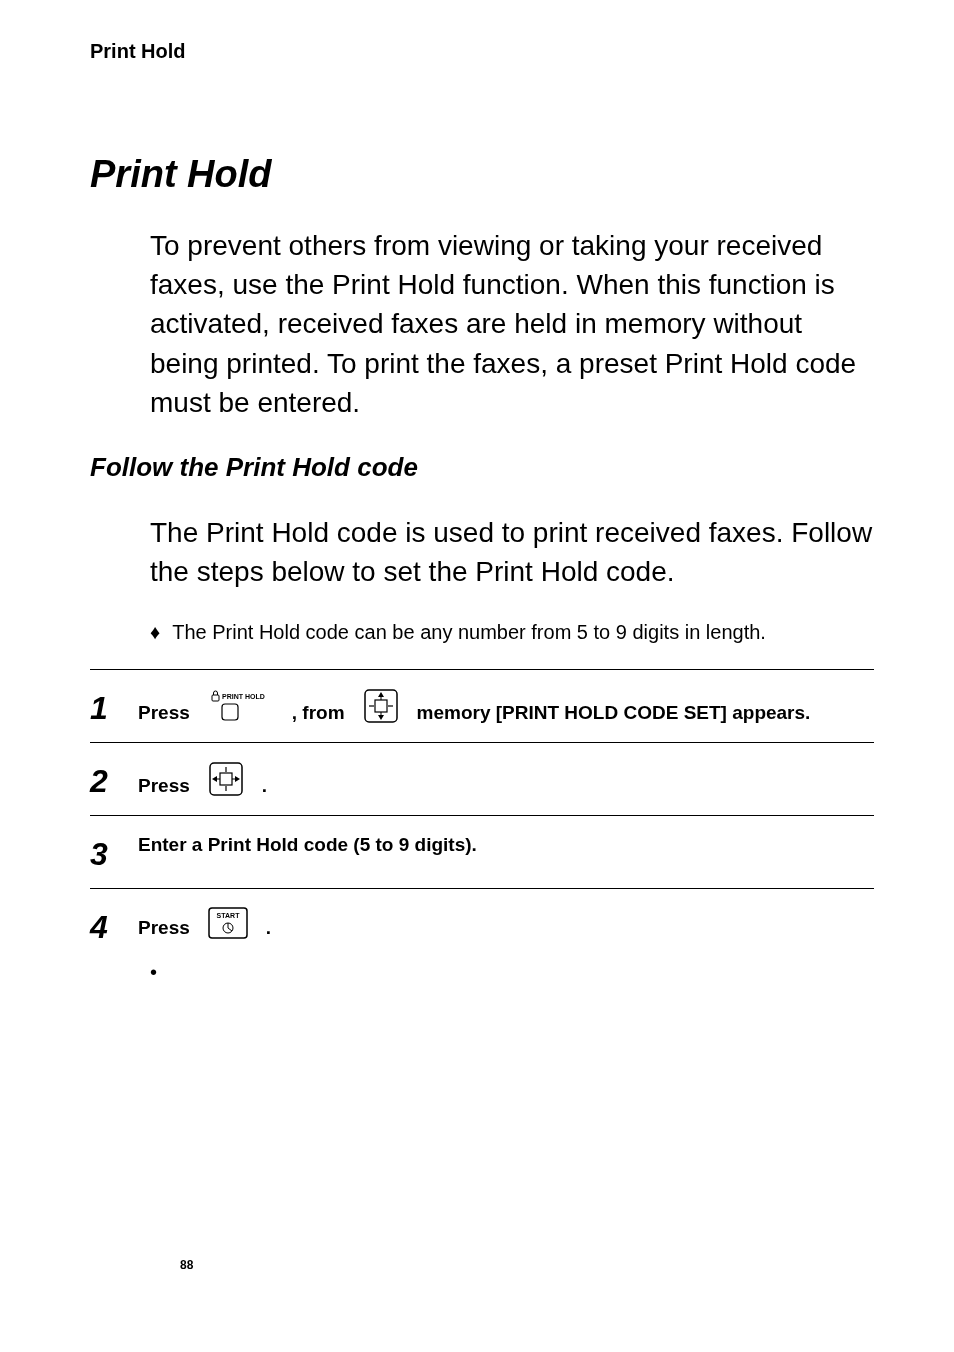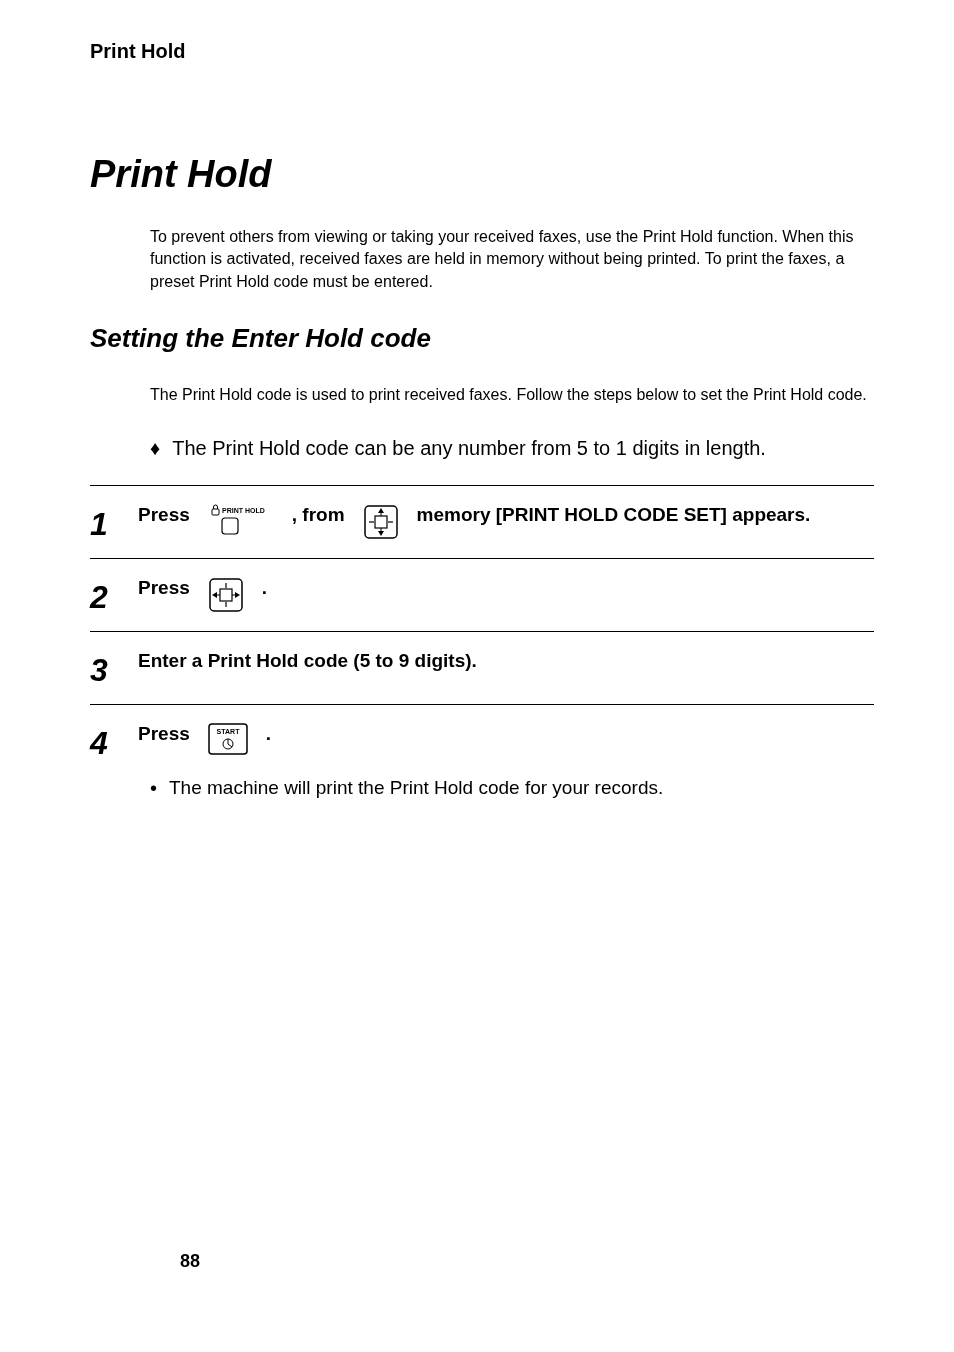--- a/index.html
+++ b/index.html
@@ -21,21 +21,21 @@
       margin-bottom: 90px;
     }
     .main-title {
       font-weight: bold;
       font-style: italic;
       font-size: 38px;
       font-family: Arial, Helvetica, sans-serif;
       margin-bottom: 30px;
     }
     .body-text {
-      font-size: 16px;
+      font-size: 28px;
       line-height: 1.4;
       margin-left: 60px;
       margin-bottom: 30px;
     }
     .sub-title {
       font-weight: bold;
       font-style: italic;
       font-size: 26px;
       margin-top: 25px;
       margin-bottom: 30px;
@@ -67,21 +67,21 @@
       line-height: 1;
       padding-top: 4px;
     }
     .step-content {
       flex: 1;
       font-size: 19px;
     }
     .step-main {
       font-weight: bold;
       display: flex;
-      align-items: flex-start;
+      align-items: flex-end;
       flex-wrap: wrap;
       gap: 14px;
     }
     .step-bullet {
       margin-top: 22px;
       display: flex;
       align-items: flex-start;
       font-weight: normal;
       margin-left: 12px;
     }
@@ -101,44 +101,44 @@
       gap: 2px;
     }
     .nav-icon svg, .start-icon svg {
       display: block;
     }
     .page-number {
       position: absolute;
       bottom: 40px;
       left: 90px;
       font-weight: bold;
-      font-size: 18px;
+      font-size: 12px;
     }
     .page-wrap {
       position: relative;
       min-height: 1272px;
     }
   </style>
 </head>
 <body>
 <div class="page-wrap">
 
 <div class="running-header">Print Hold</div>
 
 <div class="main-title">Print Hold</div>
 
 <div class="body-text">To prevent others from viewing or taking your received faxes, use the Print Hold function. When this function is activated, received faxes are held in memory without being printed. To print the faxes, a preset Print Hold code must be entered.</div>
 
-<div class="sub-title">Setting the Enter Hold code</div>
+<div class="sub-title">Follow the Print Hold code</div>
 
 <div class="body-text">The Print Hold code is used to print received faxes. Follow the steps below to set the Print Hold code.</div>
 
 <div class="bullet-diamond">
   <span class="marker">♦</span>
-  <span>The Print Hold code can be any number from 5 to 1 digits in length.</span>
+  <span>The Print Hold code can be any number from 5 to 9 digits in length.</span>
 </div>
 
 <div class="step-row">
   <div class="step-number">1</div>
   <div class="step-content">
     <div class="step-main">
       <span>Press</span>
       <span class="icon-box print-hold-icon">
         <svg width="66" height="34" viewBox="0 0 66 34">
           <g>
@@ -209,20 +209,19 @@
           <text x="20" y="11" font-size="7" font-weight="bold" font-family="Arial" text-anchor="middle">START</text>
           <circle cx="20" cy="21" r="5" fill="none" stroke="#000" stroke-width="1"></circle>
           <line x1="20" y1="16" x2="20" y2="21" stroke="#000" stroke-width="1"></line>
           <line x1="20" y1="21" x2="24" y2="24" stroke="#000" stroke-width="1"></line>
         </svg>
       </span>
       <span>.</span>
     </div>
     <div class="step-bullet">
       <span class="dot">•</span>
-      <span>The machine will print the Print Hold code for your records.</span>
     </div>
   </div>
 </div>
 
 <div class="page-number">88</div>
 
 </div>
 
 </body></html>

